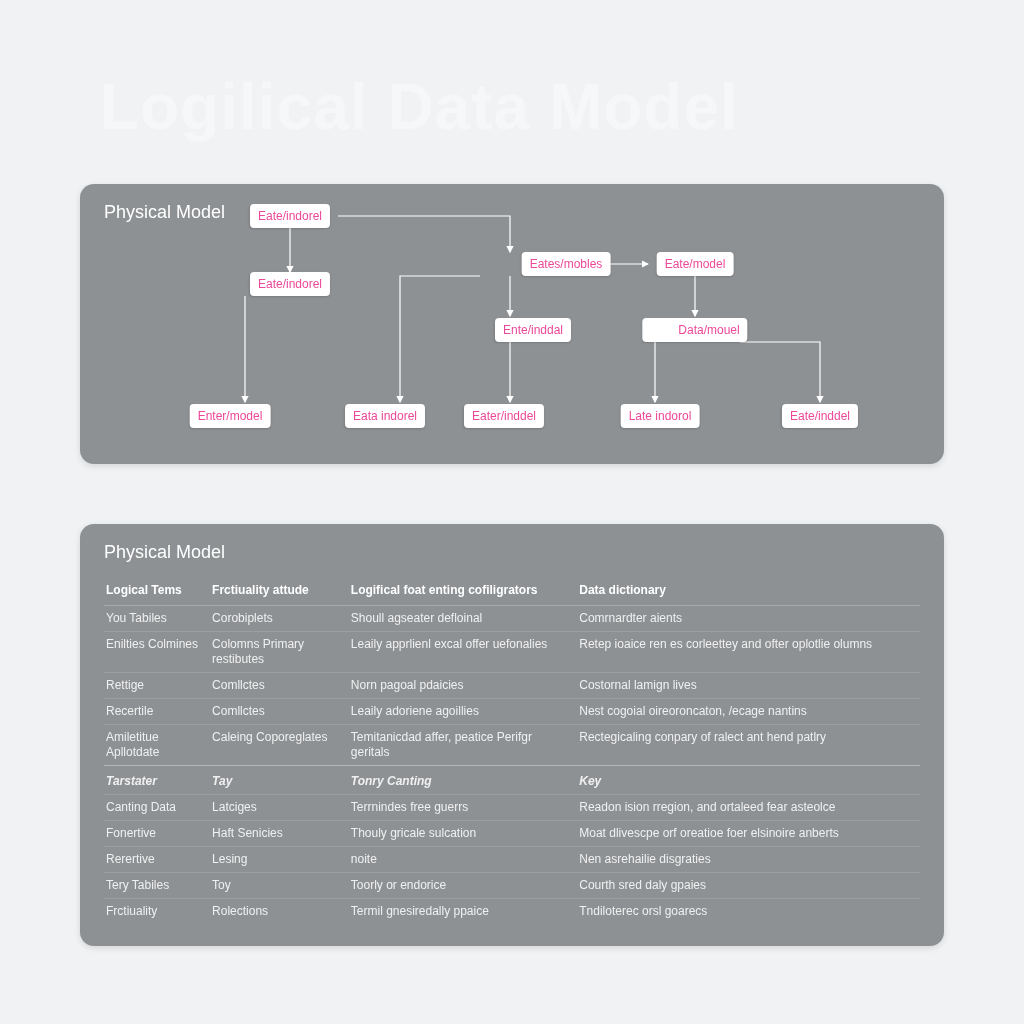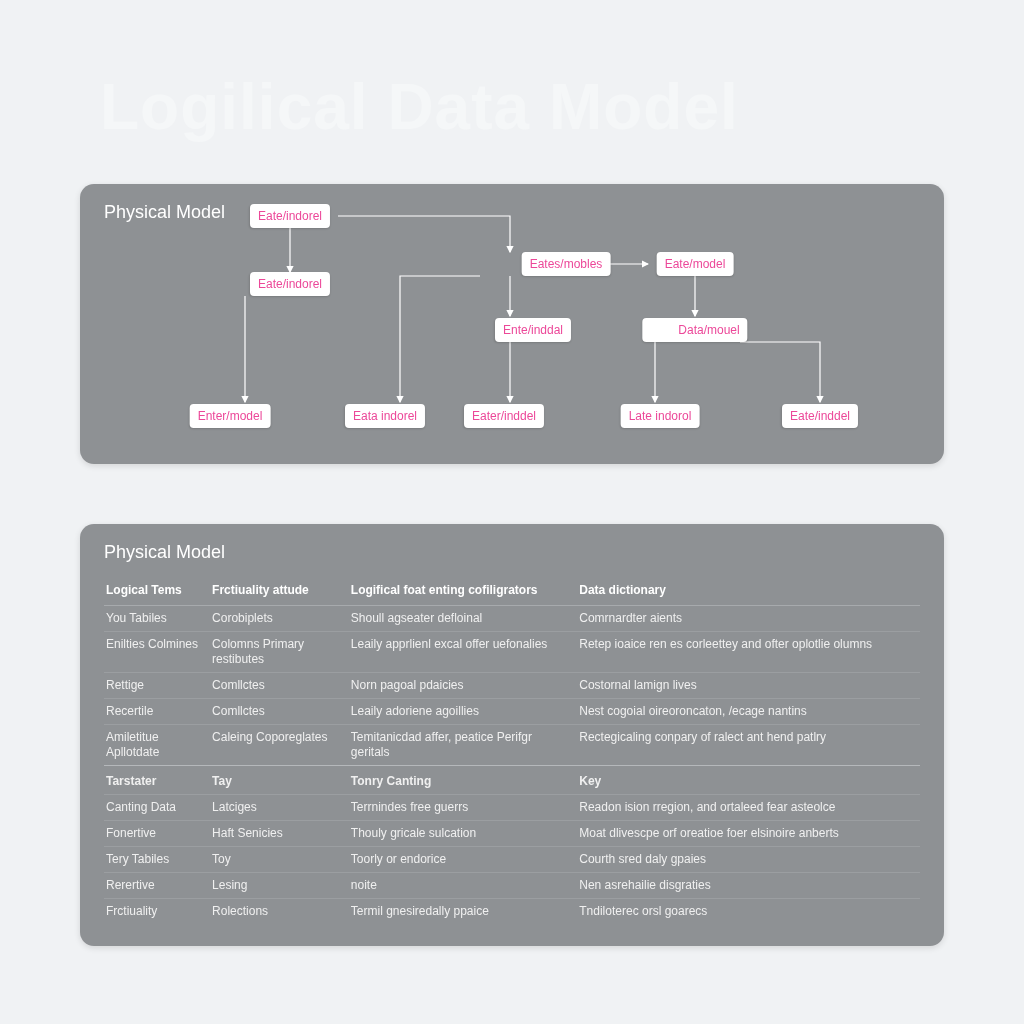--- a/index.html
+++ b/index.html
@@ -100,20 +100,21 @@
   td {
     padding: 5px 6px 5px 2px;
     vertical-align: top;
     border-top: 1px solid #9b9ea1;
     line-height: 1.25;
   }
   tr.section-row td {
     font-weight: 600;
     border-top: 1px solid #b5b8bb;
     padding-top: 8px;
+    font-style: italic;
   }
   tr.first-data td { border-top: 1px solid #a7aaad; }
 </style>
 </head>
 <body>
 
 <div class="page">
 
   <div class="main-title">Logilical Data Model</div>
 
@@ -223,32 +224,32 @@
             <td>Terrnindes free guerrs</td>
             <td>Readon ision rregion, and ortaleed fear asteolce</td>
           </tr>
           <tr>
             <td>Fonertive</td>
             <td>Haft Senicies</td>
             <td>Thouly gricale sulcation</td>
             <td>Moat dlivescpe orf oreatioe foer elsinoire anberts</td>
           </tr>
           <tr>
+            <td>Rerertive</td>
+            <td>Lesing</td>
+            <td>noite</td>
+            <td>Nen asrehailie disgraties</td>
+          </tr>
+          <tr>
             <td>Tery Tabiles</td>
             <td>Toy</td>
             <td>Toorly or endorice</td>
             <td>Courth sred daly gpaies</td>
           </tr>
           <tr>
-            <td>Rerertive</td>
-            <td>Lesing</td>
-            <td>noite</td>
-            <td>Nen asrehailie disgraties</td>
-          </tr>
-          <tr>
             <td>Frctiuality</td>
             <td>Rolections</td>
             <td>Termil gnesiredally ppaice</td>
             <td>Tndiloterec orsl goarecs</td>
           </tr>
         </tbody>
     </table>
   </div>
 
 </div>

